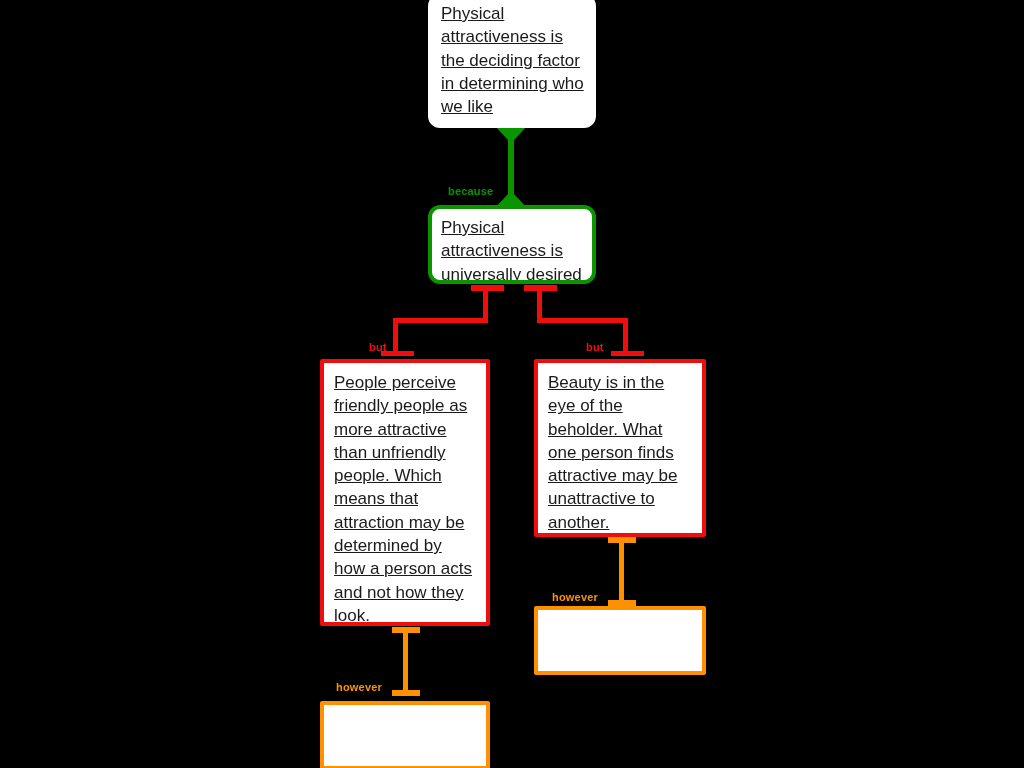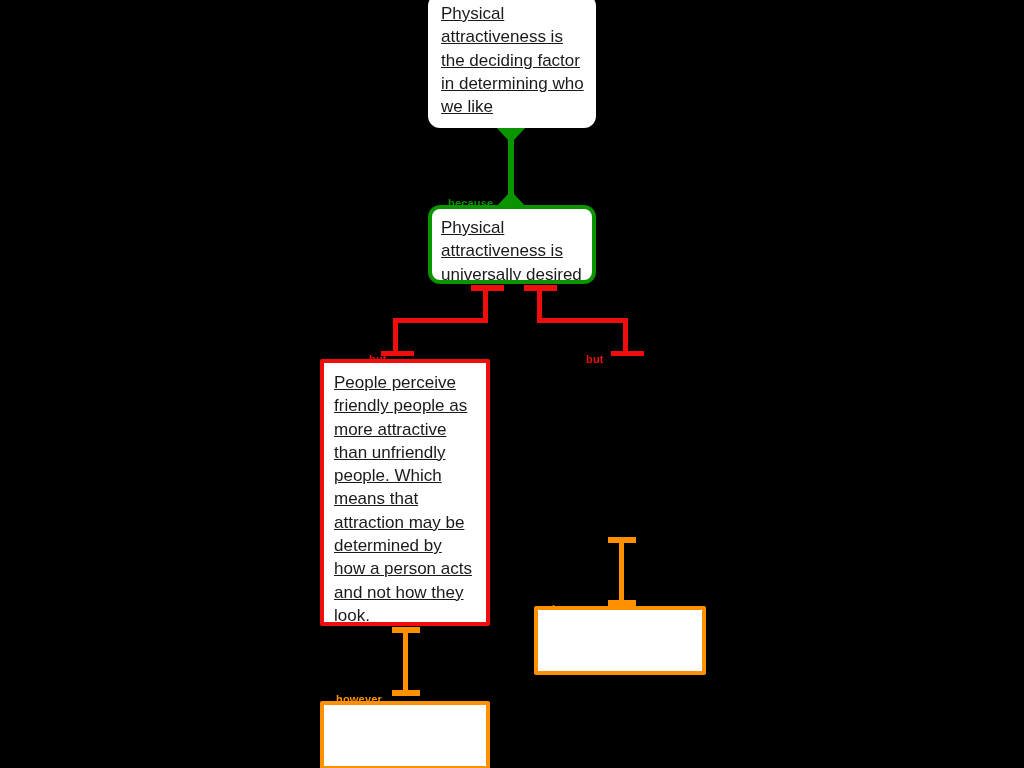--- a/index.html
+++ b/index.html
@@ -76,21 +76,20 @@
     background: currentColor;
   }
   .conn-label {
     position: absolute;
     font-family: "Liberation Sans", sans-serif;
     font-size: 11px;
     font-weight: bold;
     letter-spacing: 0.2px;
     white-space: nowrap;
     line-height: 11px;
-    margin-top: 12px;
   }
 
   .c-green { color: #0a9400; }
   .c-red   { color: #f00d0d; }
   .c-orange{ color: #ff9100; }
 
   
   .trumpet {
     position: absolute;
   }
@@ -146,20 +145,23 @@
   </div>
 
   <div class="node support" style="left:428px; top:205px; width:168px; height:79px;">
     <span class="node-text">Physical attractiveness is universally desired</span>
   </div>
 
   <div class="node objection" style="left:320px; top:359px; width:170px; height:267px;">
     <span class="node-text">People perceive friendly people as more attractive than unfriendly people. Which means that attraction may be determined by how a person acts and not how they look.</span>
   </div>
 
+  <div class="node objection" style="left:534px; top:359px; width:172px; height:178px;">
+    <span class="node-text">Beauty is in the eye of the beholder. What one person finds attractive may be unattractive to another.</span>
+  </div>
 
   <div class="node rebuttal" style="left:534px; top:606px; width:172px; height:69px;">
     <span class="node-text"></span>
   </div>
 
   <div class="node rebuttal" style="left:320px; top:701px; width:170px; height:69px;">
     <span class="node-text"></span>
   </div>
 
 </div>

